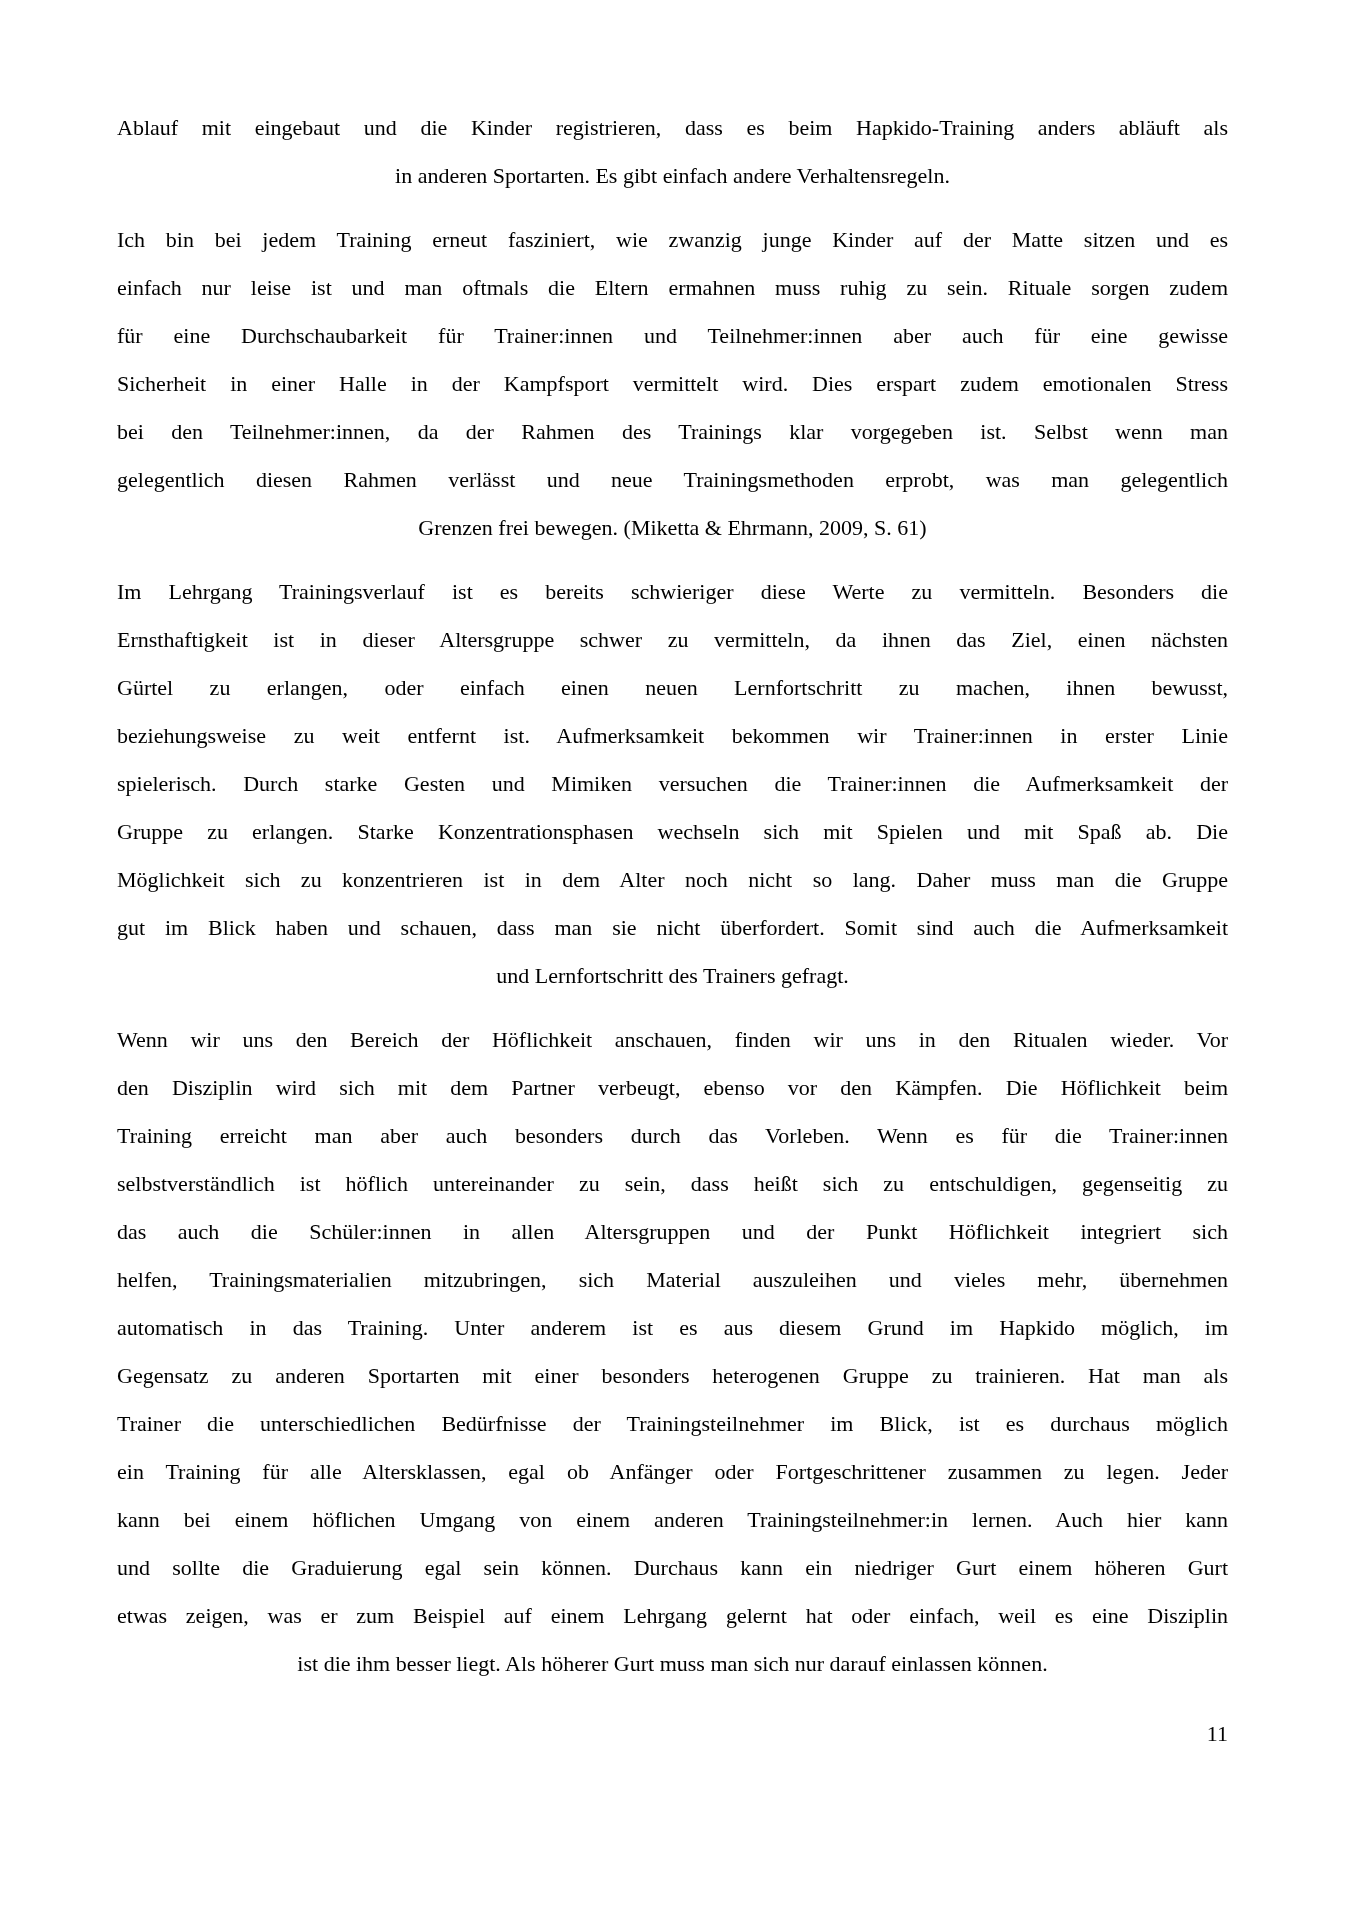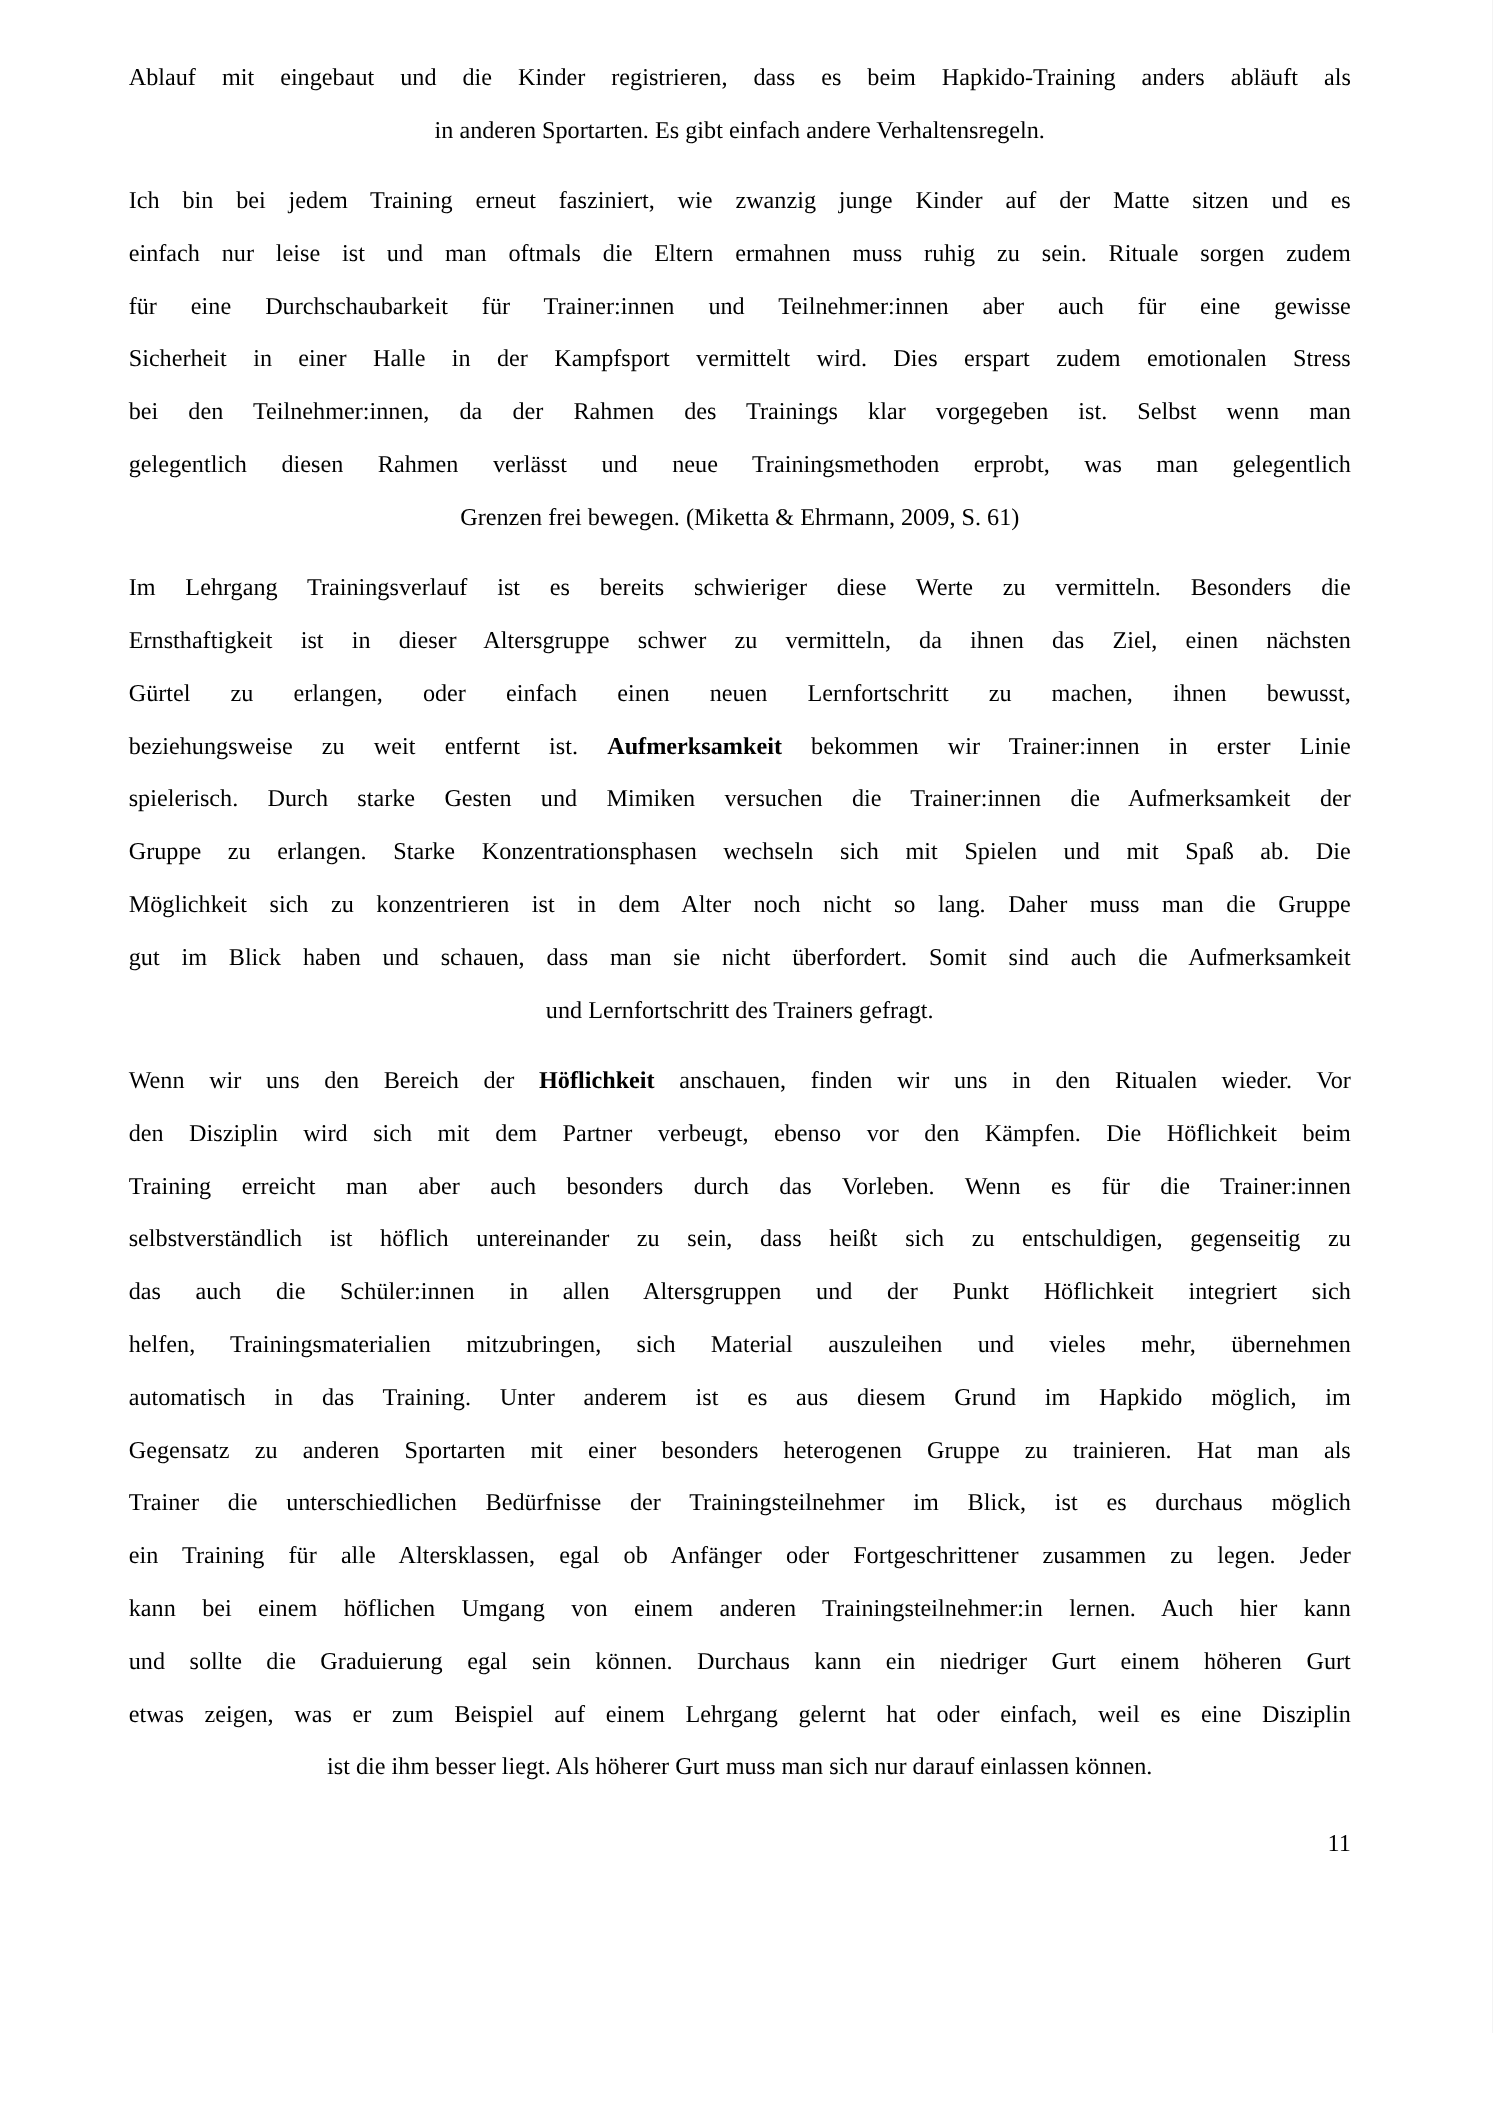--- a/index.html
+++ b/index.html
@@ -11,40 +11,40 @@
     position: relative;
     width: 1357px;
     height: 1920px;
     margin: 0 auto;
     background: #ffffff;
     color: #000000;
     font-family: "Liberation Serif", "DejaVu Serif", serif;
     font-size: 22px;
     overflow: hidden;
     box-sizing: border-box;
-    padding: 46px 129px 0 117px;
+    padding: 104px 129px 0 117px;
   }
   .doc-body {
     width: 1111px;
   }
   .paragraph {
     margin: 0 0 16px 0;
   }
   .line {
     line-height: 48px;
     white-space: nowrap;
     text-align: center;
   }
   .line.fill {
     white-space: normal;
     text-align: justify;
     text-align-last: justify;
   }
   .bold {
-    font-weight: bold;
+    font-weight: normal;
   }
   .page-number {
     margin-top: 22px;
     text-align: right;
     line-height: 48px;
   }
 </style>
 </head>
 <body>
 

